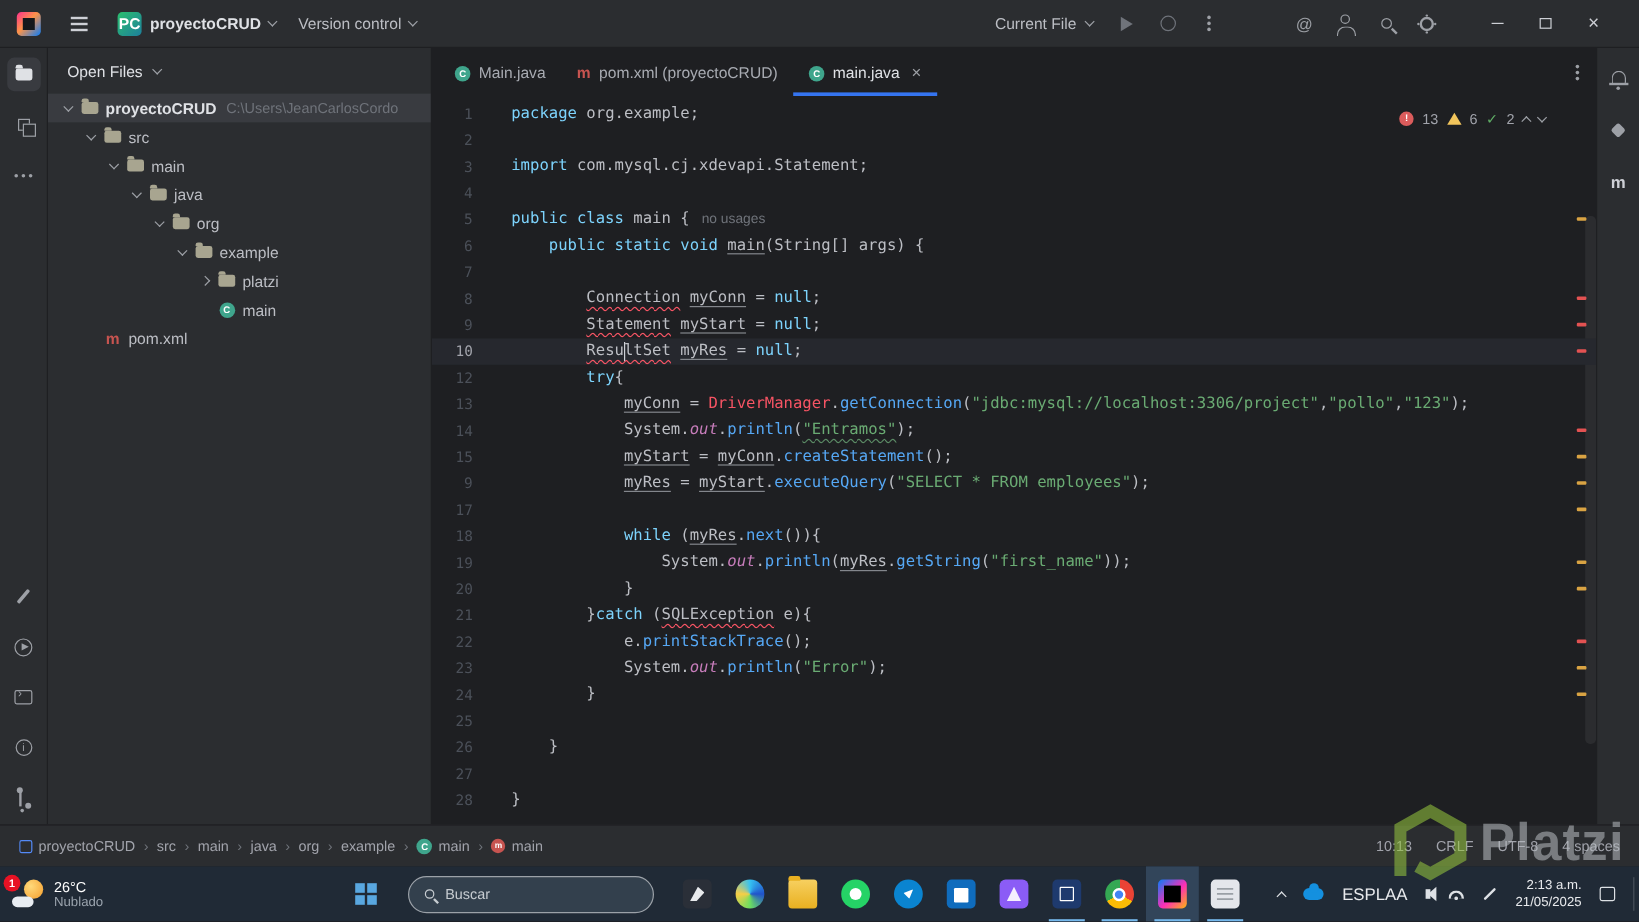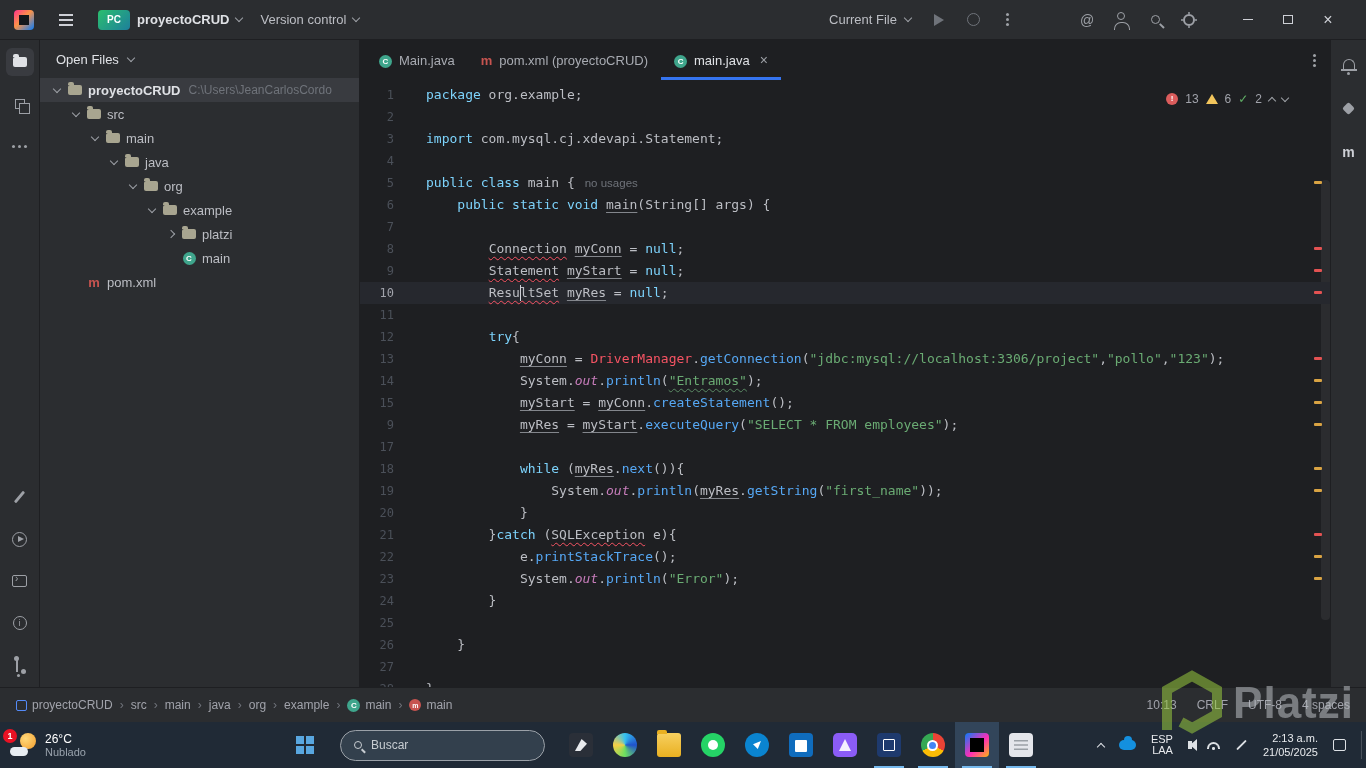--- a/index.html
+++ b/index.html
@@ -6,21 +6,21 @@
     font-family:"Liberation Sans","DejaVu Sans",sans-serif;font-size:13px;color:#BCBEC4;}
   *{box-sizing:border-box}
   
   .titlebar{height:40px;background:#2B2D30;border-bottom:1px solid #1E1F22;display:flex;align-items:center}
   .tb-left{display:flex;align-items:center;gap:18px;padding-left:14px}
   .idea-logo{width:20px;height:20px;border-radius:4px;background:linear-gradient(135deg,#FF318C,#FD9348 45%,#087CFA);position:relative}
   .idea-logo::after{content:"";position:absolute;inset:5px;background:#15181C}
   .i-burger{width:14px;height:2px;background:#CED0D6;box-shadow:0 -5px 0 #CED0D6,0 5px 0 #CED0D6;display:inline-block}
   .iconbtn{width:28px;height:28px;border-radius:6px;display:flex;align-items:center;justify-content:center;color:#9DA0A6;flex:none}
   .proj-chip{display:flex;align-items:center;gap:7px;cursor:default}
-  .proj-badge{width:32px;height:20px;border-radius:4px;background:linear-gradient(135deg,#2BBF6E,#1D7F9C);color:#fff;font-size:10px;font-weight:700;display:flex;align-items:center;justify-content:center}
+  .proj-badge{width:20px;height:20px;border-radius:4px;background:linear-gradient(135deg,#2BBF6E,#1D7F9C);color:#fff;font-size:13px;font-weight:700;display:flex;align-items:center;justify-content:center}
   .proj-name{color:#DFE1E5;font-weight:600}
   .cv{display:inline-block;width:6px;height:6px;border-right:1.6px solid currentColor;border-bottom:1.6px solid currentColor;transform:rotate(45deg);margin-top:-3px}
   .cv.r{transform:rotate(-45deg);margin:0}
   .cv.u{transform:rotate(-135deg);margin-top:3px}
   .tb-right{margin-left:auto;display:flex;align-items:center;gap:6px;padding-right:21px}
   .runcfg{display:flex;align-items:center;gap:8px;color:#BCBEC4;padding:0 8px}
   .i-play{width:0;height:0;border-left:10px solid #6F737A;border-top:6px solid transparent;border-bottom:6px solid transparent;display:inline-block}
   .i-circ{width:13px;height:13px;border:1.7px solid #6F737A;border-radius:50%;display:inline-block}
   .i-kebab{width:3px;height:3px;border-radius:50%;background:currentColor;box-shadow:0 -5px 0 currentColor,0 5px 0 currentColor;display:inline-block}
   .i-at{font-size:14px;color:#9DA0A6}
@@ -146,21 +146,21 @@
   .ap-console::after{content:"";position:absolute;inset:6px;border:1.5px solid #fff;border-radius:1px}
   .ap-chrome{border-radius:50%;background:conic-gradient(#EA4335 0 120deg,#FBBC05 120deg 240deg,#34A853 240deg 360deg);}
   .ap-chrome::after{content:"";position:absolute;inset:6.5px;background:#4285F4;border:2.5px solid #fff;border-radius:50%}
   .ap-intellij{background:linear-gradient(135deg,#087CFA,#FE2EB6 55%,#FDB60D)}
   .ap-intellij::after{content:"";position:absolute;inset:5px;background:#000}
   .ap-light{background:#E4E6EB;border-radius:4px}
   .ap-light::after{content:"";position:absolute;inset:7px 5px;background:#9AA0A6;clip-path:polygon(0 0,100% 0,100% 15%,0 15%,0 42%,100% 42%,100% 57%,0 57%,0 85%,100% 85%,100% 100%,0 100%)}
   .tray{margin-left:auto;display:flex;align-items:center;gap:15px;height:100%;padding-right:4px;color:#DDE1E5}
   .i-cloudb{width:17px;height:10px;background:#1490DF;border-radius:5px;position:relative;display:inline-block}
   .i-cloudb::before{content:"";position:absolute;top:-4px;left:5px;width:8px;height:8px;border-radius:50%;background:#1490DF}
-  .lang{display:flex;flex-direction:column;align-items:flex-end;font-size:11px;line-height:11px;color:#E8EAED}
+  .lang{display:flex;flex-direction:row;align-items:flex-start;font-size:14px;line-height:11px;color:#E8EAED}
   .i-spk{width:4px;height:8px;background:#DDE1E5;position:relative;display:inline-block}
   .i-spk::before{content:"";position:absolute;left:2px;top:-2.5px;border-top:6.5px solid transparent;border-bottom:6.5px solid transparent;border-right:7px solid #DDE1E5}
   .i-wifi{width:13px;height:7px;border:2px solid #DDE1E5;border-bottom:none;border-radius:13px 13px 0 0;position:relative;display:inline-block}
   .i-wifi::after{content:"";position:absolute;left:3.5px;bottom:-1px;width:2.5px;height:2.5px;background:#DDE1E5;border-radius:50%}
   .i-pen{width:13px;height:2px;background:#DDE1E5;transform:rotate(-45deg);border-radius:1px;display:inline-block}
   .clock{display:flex;flex-direction:column;align-items:flex-end;font-size:11px;line-height:14px;color:#E8EAED}
   .i-note{width:13px;height:12px;border:1.5px solid #DDE1E5;border-radius:2px;display:inline-block}
   .traydiv{width:1px;height:28px;background:rgba(255,255,255,.18)}
   
   .watermark{position:absolute;right:12px;bottom:30px;display:flex;align-items:center;gap:4px;opacity:.55;pointer-events:none;z-index:60}
@@ -420,24 +420,20 @@
           <span class="ln">8</span>
           <span class="ctext"><span class="p">        </span><span class="p uw">Connection</span><span class="p"> </span><span class="p ul">myConn</span><span class="p"> = </span><span class="k">null</span><span class="p">;</span></span>
         </div>
         <div class="cline">
           <span class="ln">9</span>
           <span class="ctext"><span class="p">        </span><span class="p uw">Statement</span><span class="p"> </span><span class="p ul">myStart</span><span class="p"> = </span><span class="k">null</span><span class="p">;</span></span>
         </div>
         <div class="cline cur">
           <span class="ln">10</span>
           <span class="ctext"><span class="p">        </span><span class="p uw">ResultSet</span><span class="p"> </span><span class="p ul">myRes</span><span class="p"> = </span><span class="k">null</span><span class="p">;</span><span class="caret"></span></span>
-        </div>
-        <div class="cline">
-          <span class="ln">11</span>
-          <span class="ctext"></span>
         </div>
         <div class="cline">
           <span class="ln">12</span>
           <span class="ctext"><span class="p">        </span><span class="k">try</span><span class="p">{</span></span>
         </div>
         <div class="cline">
           <span class="ln">13</span>
           <span class="ctext"><span class="p">            </span><span class="p ul">myConn</span><span class="p"> = </span><span class="e">DriverManager</span><span class="p">.</span><span class="f">getConnection</span><span class="p">(</span><span class="s">"jdbc:mysql://localhost:3306/project"</span><span class="p">,</span><span class="s">"pollo"</span><span class="p">,</span><span class="s">"123"</span><span class="p">);</span></span>
         </div>
         <div class="cline">

